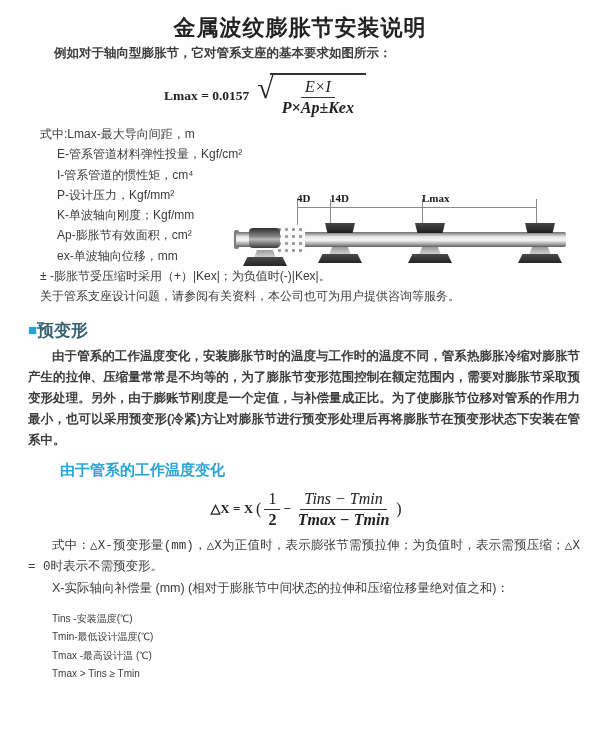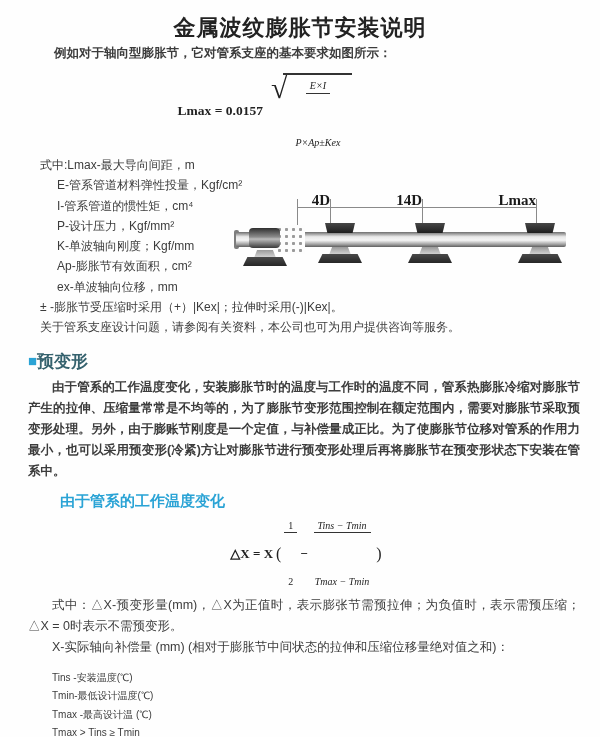--- a/index.html
+++ b/index.html
@@ -16,36 +16,36 @@
   .sec1-first { text-indent:50px; }
   .sec1-example { margin:0 22px 0 30px; font-size:12.5px; line-height:21px; font-weight:600; text-indent:24px; }
 
   
   .formula1 { margin:9px 0 4px 0; display:flex; justify-content:center; align-items:center; gap:8px;
               font-family:"Liberation Serif", serif; font-weight:bold; font-size:13.5px; color:#222; transform:translateX(-35px); }
   .sqrt { display:inline-flex; align-items:flex-start; }
   .rad-glyph { font-size:30px; font-weight:400; line-height:30px; }
   .radicand { border-top:2px solid #333; margin-left:-4px; padding:2px 8px 0 8px; }
   .frac { display:inline-flex; flex-direction:column; align-items:center; font-family:"Liberation Serif", serif;
-          font-style:italic; font-weight:normal; font-size:10px; line-height:1.25; color:#222;gap:43px; }
+          font-style:italic; font-weight:normal; font-size:16px; line-height:1.25; color:#222; }
   .frac .num { border-bottom:1px solid #333; padding:0 4px; }
-  .frac .den { padding:0 4px; }
+  .frac .den { padding:0 4px;font-weight:bold; }
 
   
   .defs { margin-top:6px; font-size:12px; line-height:20.3px; font-weight:400; }
   .def-line { padding-left:40px; }
   .def-sub { padding-left:57px; }
   .def-pm, .def-note { padding-left:40px; }
 
   
   .diagram { position:absolute; left:236px; top:196px; width:332px; height:80px; }
   .dim-line { position:absolute; left:61px; top:11px; width:240px; height:1px; background:#8a8a8a; }
   .dim-tick { position:absolute; top:3px; width:1px; height:31px; background:#8a8a8a; }
   .t1{left:61px} .t2{left:94px} .t3{left:186px} .t4{left:300px}
-  .dim-label { position:absolute; top:-4px; text-align:right; font-family:"Liberation Serif", serif; font-weight:bold; font-size:15px; color:#1a1a1a; background:transparent; }
+  .dim-label { position:absolute; top:-4px; text-align:left; font-family:"Liberation Serif", serif; font-weight:bold; font-size:11px; color:#1a1a1a; background:transparent; }
   .l1{left:61px; width:33px;} .l2{left:94px; width:92px;} .l3{left:186px; width:114px;}
   .pipe { position:absolute; left:0; top:36px; width:330px; height:15px; border-radius:2px;
           background:linear-gradient(#6d6d6d, #e9e9e9 32%, #f4f4f4 55%, #a2a2a2 82%, #5f5f5f); }
   .pipe-end-flange { position:absolute; left:-2px; top:34px; width:5px; height:19px; background:#7d7d7d; border-radius:2px; }
   .bellows { position:absolute; left:38px; top:29px; width:31px; height:29px; background:#fdfdfd;
              background-image:radial-gradient(circle, #9a9a9a 1.3px, rgba(0,0,0,0) 1.9px);
              background-size:7px 7px; background-position:2px 1px; }
   .anchor-block { position:absolute; left:13px; top:32px; width:31px; height:20px; border-radius:4px;
                   background:linear-gradient(#2f2f2f, #8c8c8c 45%, #bdbdbd 55%, #3a3a3a); }
   .neck { position:absolute; width:22px; height:8px; background:linear-gradient(#9a9a9a,#d8d8d8);
@@ -67,21 +67,21 @@
   .sec2-para { margin:4px 20px 0 28px; font-size:12.5px; line-height:21px; font-weight:600; text-align:justify; text-indent:24px; }
 
   .sub-head { margin:10px 0 0 60px; font-size:15px; font-weight:bold; color:#2aa3d5; }
 
   
   .formula2 { margin:9px 0 6px 0; display:flex; justify-content:center; align-items:center; gap:3px;
               font-family:"Liberation Serif", serif; font-weight:bold; font-size:13px; color:#222;padding-left:12px; }
   .paren { font-size:16px; font-weight:normal; }
   .upright { font-style:normal; }
 
-  .sec3 { margin:0 20px 0 28px; font-size:12.5px; line-height:21px; font-weight:400; text-align:justify; text-indent:24px; }
+  .sec3 { margin:0 20px 0 28px; font-size:12.5px; line-height:21px; font-weight:400; text-align:justify; text-indent:24px;font-family:Liberation Mono, monospace; }
   .plain-line { margin:0 20px 12px 52px; font-size:12.5px; line-height:20px; font-weight:400; }
   .temp-line { margin:0 20px 0 52px; font-size:10px; line-height:18.5px; font-weight:400; }
 </style>
 </head>
 <body>
 
 <div class="page">
 
   <div class="title">金属波纹膨胀节安装说明</div>
 
@@ -101,21 +101,21 @@
   </div>
 
   <div class="defs">
     <div class="def-line">式中:Lmax-最大导向间距，m</div>
     <div class="def-sub">E-管系管道材料弹性投量，Kgf/cm²</div>
     <div class="def-sub">I-管系管道的惯性矩，cm⁴</div>
     <div class="def-sub">P-设计压力，Kgf/mm²</div>
     <div class="def-sub">K-单波轴向刚度；Kgf/mm</div>
     <div class="def-sub">Ap-膨胀节有效面积，cm²</div>
     <div class="def-sub">ex-单波轴向位移，mm</div>
-    <div class="def-pm">± -膨胀节受压缩时采用（+）|Kex|；拉伸时采用(-)|Kex|。</div>
+    <div class="def-pm">± -膨胀节受压缩时采用（+）|Kex|；为负值时(-)|Kex|。</div>
     <div class="def-note">关于管系支座设计问题，请参阅有关资料，本公司也可为用户提供咨询等服务。</div>
   </div>
 
   <div class="diagram">
     <div class="dim-line"></div>
     <div class="dim-tick t1"></div>
     <div class="dim-tick t2"></div>
     <div class="dim-tick t3"></div>
     <div class="dim-tick t4"></div>
     <div class="dim-label l1">4D</div>

